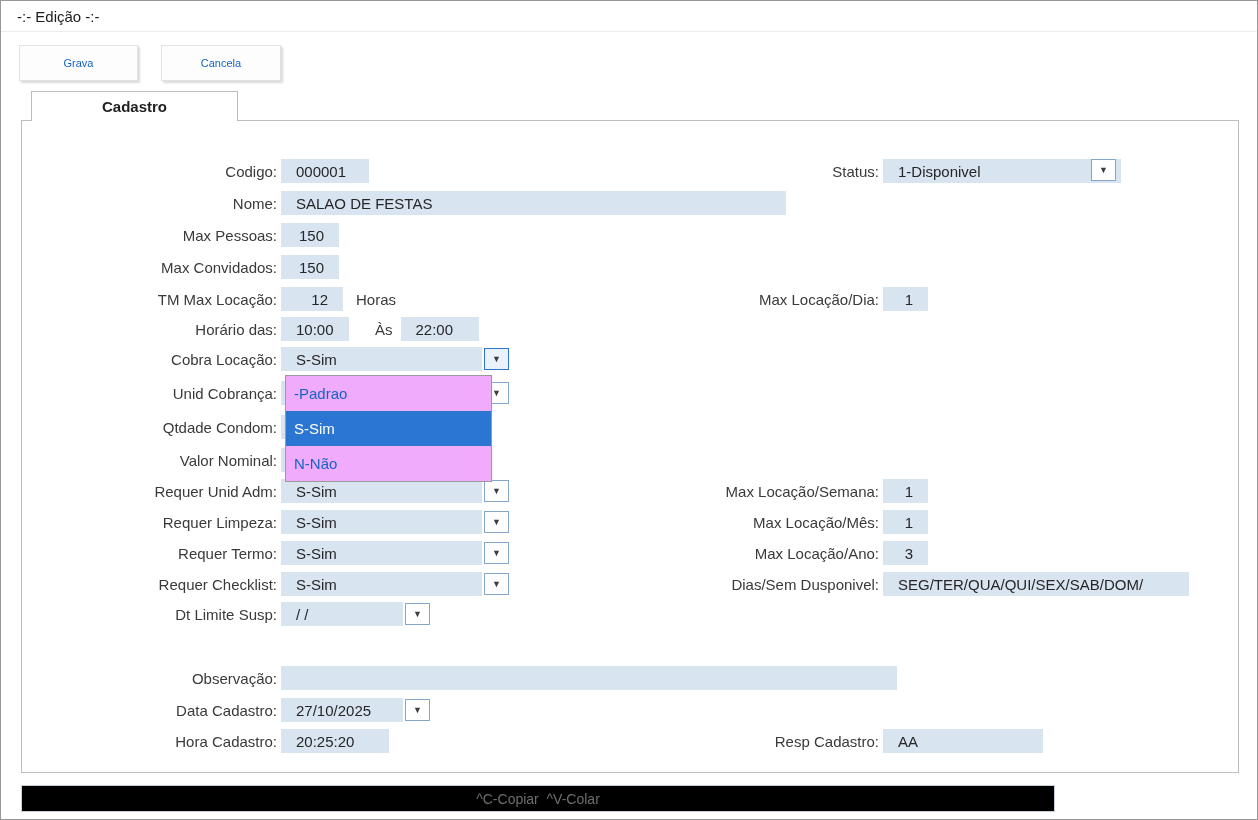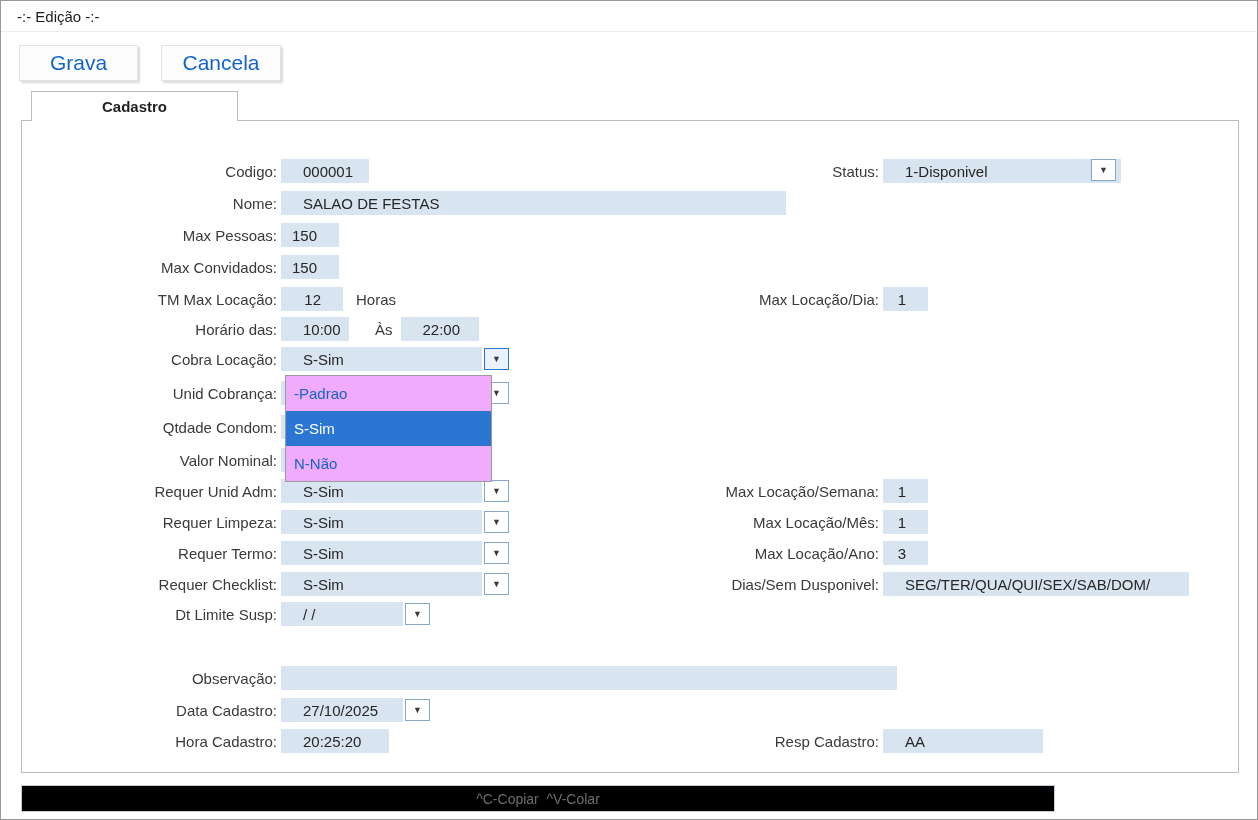--- a/index.html
+++ b/index.html
@@ -15,21 +15,21 @@
   }
   .titlebar {
     position:absolute; left:0; top:0; width:100%; height:31px;
     display:flex; align-items:center; padding-left:16px;
     font-size:15px; color:#1c1c1c; border-bottom:1px solid #ececec;
   }
   .btn {
     position:absolute; top:44px; height:36px;
     background:#fdfdfd; border:1px solid #e2e2e2;
     box-shadow:2px 2px 2px rgba(0,0,0,0.15);
-    color:#1464c8; font-size:21px; font-family:inherit; cursor:pointer;
+    color:#1464c8; font-size:11px; font-family:inherit; cursor:pointer;
   }
   .btn-grava { left:18px; width:119px; }
   .btn-cancela { left:160px; width:120px; }
   .tab {
     position:absolute; left:30px; top:90px; width:207px; height:30px;
     background:#ffffff; border:1px solid #bdbdbd; border-bottom:none; z-index:3;
     display:flex; align-items:center; justify-content:center;
     font-size:15px; font-weight:bold; color:#1f1f1f; cursor:default;
   }
   .panel {
@@ -38,21 +38,21 @@
   }
   .row {
     position:absolute; left:30px; display:flex; align-items:center;
     height:24px; font-size:15px; color:#3a3a3a; z-index:2;
   }
   .rowR { left:622px; }
   .lbl { width:250px; text-align:right; padding-right:4px; white-space:nowrap; }
   .rowR .lbl { width:260px; }
   .fld {
     background:#d9e4f1; height:24px; display:flex; align-items:center;
-    padding:0 22px; color:#262626; white-space:nowrap; overflow:hidden;
+    padding:0 15px; color:#262626; white-space:nowrap; overflow:hidden;
   }
   .num { justify-content:flex-end; }
   .mid { margin:0 8px 0 26px; }
   .suffix { margin-left:13px; }
   .arrow-btn {
     width:25px; height:22px; margin-left:2px; flex:0 0 auto;
     background:#ffffff; border:1px solid #86a7cc;
     display:flex; align-items:center; justify-content:center; cursor:pointer;
   }
   .arrow-btn .gl { font-size:9px; color:#3c3c3c; line-height:1; }

